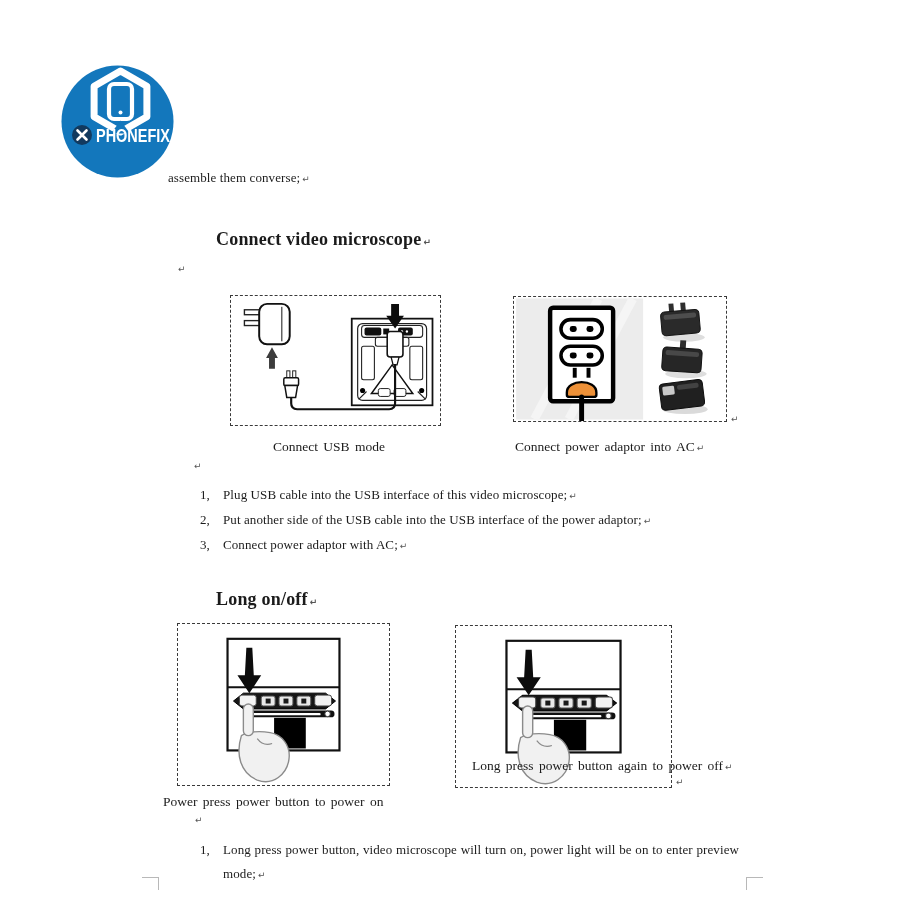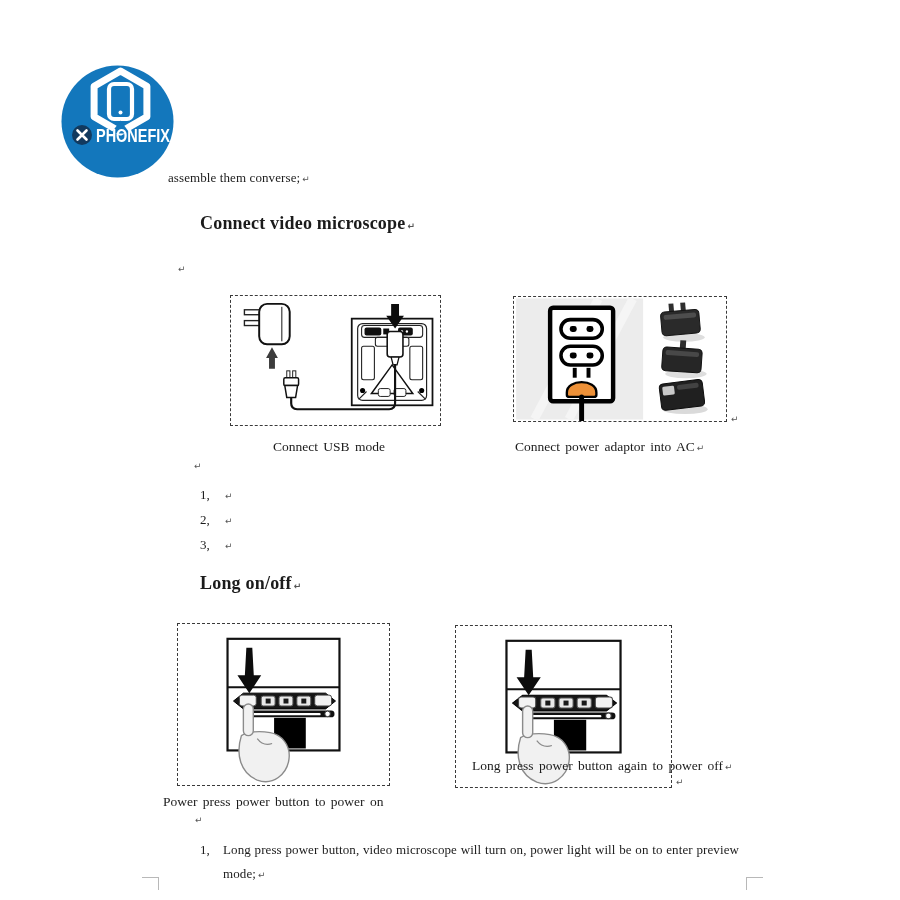--- a/index.html
+++ b/index.html
@@ -2,21 +2,21 @@
 <html><head>
 <meta charset="utf-8">
 <style>
   html,body{margin:0;padding:0}
   body{
     width:900px;height:900px;background:#ffffff;position:relative;overflow:hidden;
     font-family:"Liberation Serif","DejaVu Serif",serif;color:#1b1b1b;
   }
   .abs{position:absolute}
   .body-text{font-size:13px;line-height:24px;letter-spacing:.1px}
-  .doc-heading{font-size:18px;font-weight:bold;margin:0;letter-spacing:.2px;white-space:nowrap}
+  .doc-heading{font-size:18px;font-weight:bold;margin:16px;letter-spacing:.2px;white-space:nowrap}
   .caption{font-size:13.5px;word-spacing:2px;white-space:nowrap}
   .ret{font-family:"DejaVu Sans",sans-serif;font-size:9px;color:#555;margin-left:2px}
   .fig{border:1px dashed #3a3a3a;box-sizing:border-box;background:#fff}
   .fig svg{display:block}
   .step{display:flex;align-items:baseline}
   .step .marker{flex:0 0 23px;width:23px}
   .para-text{text-align:justify}
   .corner{width:16px;height:12px}
   .corner.bl{border-top:1.6px solid #b8b8b8;border-right:1.6px solid #b8b8b8}
   .corner.br{border-top:1.6px solid #b8b8b8;border-left:1.6px solid #b8b8b8}
@@ -171,28 +171,31 @@
 <div class="abs caption" style="left:273px;top:439px">Connect USB mode</div>
 <div class="abs caption" style="left:515px;top:439px">
   <span>Connect power adaptor into AC</span><span class="ret">↵</span>
 </div>
 
 <span class="abs ret" style="left:192px;top:461px">↵</span>
 
 <div class="abs" style="left:200px;top:483px;width:560px">
   <div class="step body-text">
     <span class="marker">1,</span>
+    <span>Plug USB cable into the USB interface of this video microscope;</span>
     <span class="ret">↵</span>
   </div>
   <div class="step body-text">
     <span class="marker">2,</span>
+    <span>Put another side of the USB cable into the USB interface of the power adaptor;</span>
     <span class="ret">↵</span>
   </div>
   <div class="step body-text">
     <span class="marker">3,</span>
+    <span>Connect power adaptor with AC;</span>
     <span class="ret">↵</span>
   </div>
 </div>
 
 <h1 class="abs doc-heading" style="left:200px;top:573px">
   <span>Long on/off</span><span class="ret">↵</span>
 </h1>
 
 <div class="abs fig" style="left:177px;top:623px;width:213px;height:163px">
   <svg width="211" height="161" viewBox="0 0 213 163" preserveAspectRatio="none">

